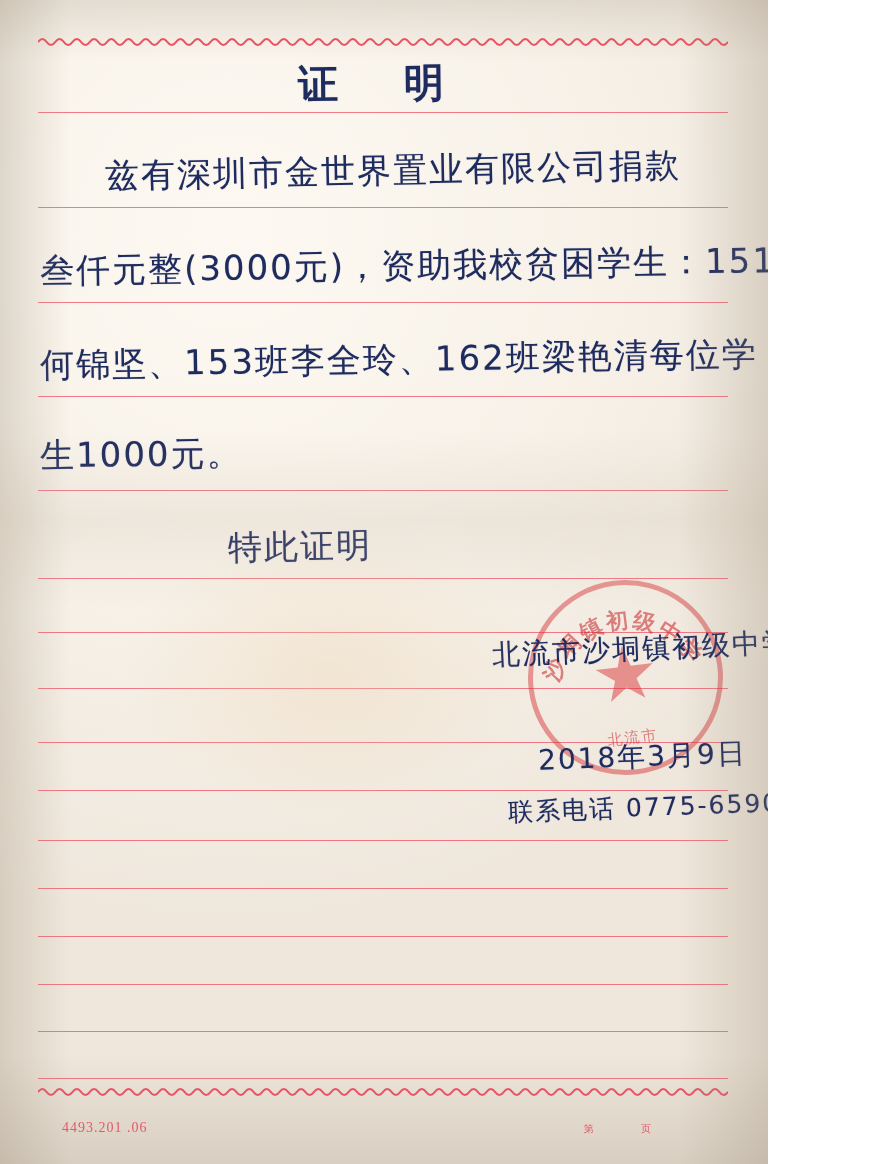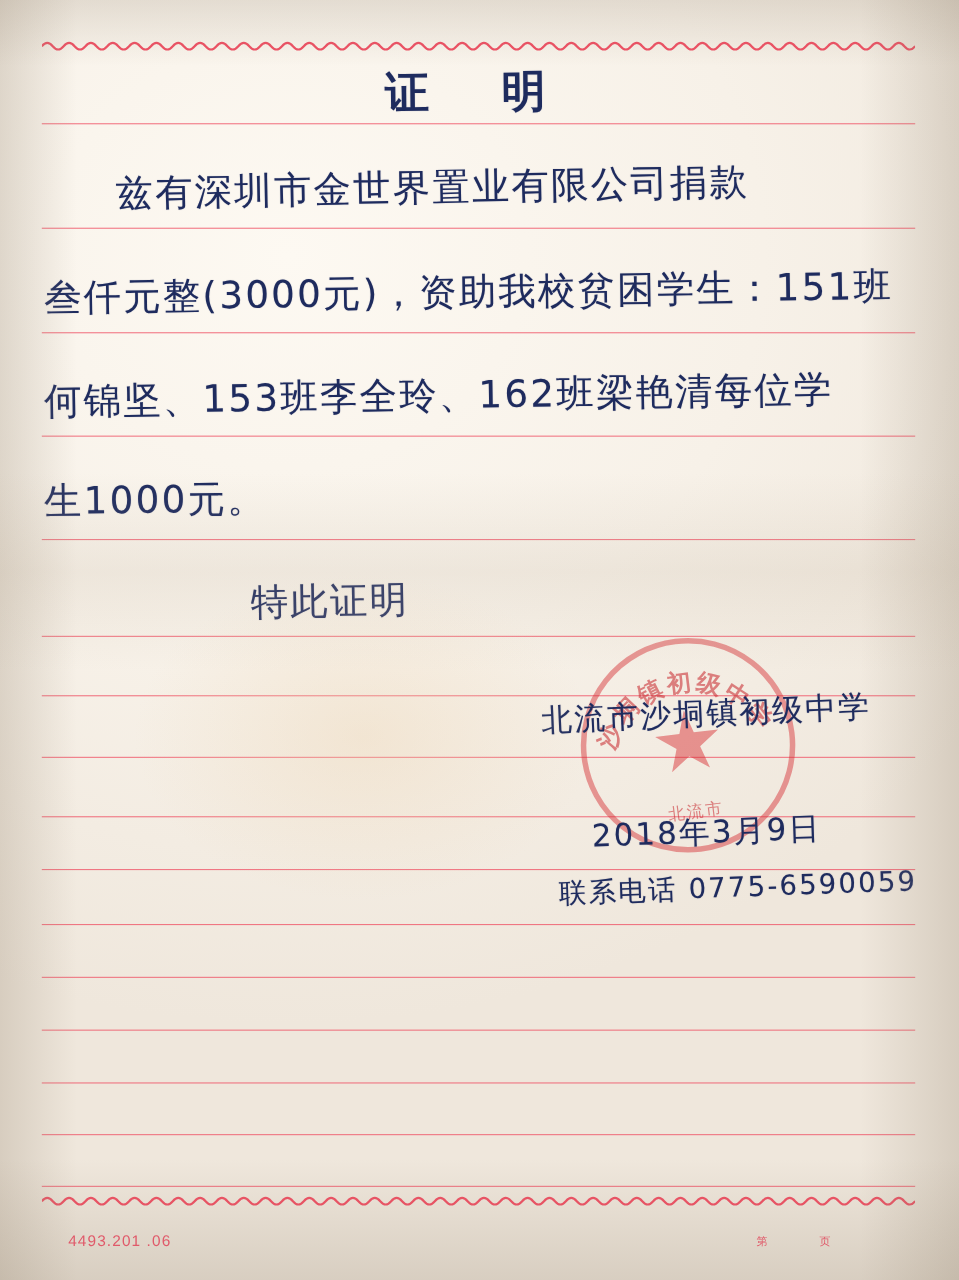--- a/index.html
+++ b/index.html
@@ -5,21 +5,21 @@
   html, body {
     margin: 0;
     padding: 0;
     background: #ffffff;
   }
   body {
     font-family: "Liberation Sans", sans-serif;
   }
   #page {
     position: relative;
-    width: 872px;
+    width: 768px;
     height: 1164px;
     overflow: hidden;
     background:
       radial-gradient(ellipse 90% 60% at 30% 20%, #fdf9f2 0%, #f7f1e8 55%, #efe7dc 100%);
   }
   
   .shade {
     position: absolute;
     pointer-events: none;
   }
@@ -141,21 +141,21 @@
     letter-spacing: 2px;
   }
 
   
   .footer-code {
     position: absolute;
     left: 62px;
     bottom: 28px;
     color: #e05a6a;
     font-size: 14px;
-    font-family: Liberation Sans, sans-serif;
+    font-family: Liberation Serif, serif;
     letter-spacing: 1px;
   }
   .footer-page {
     position: absolute;
     right: 95px;
     bottom: 28px;
     color: #e05a6a;
     font-size: 10px;
     letter-spacing: 22px;
     font-family: "DejaVu Sans", sans-serif;

